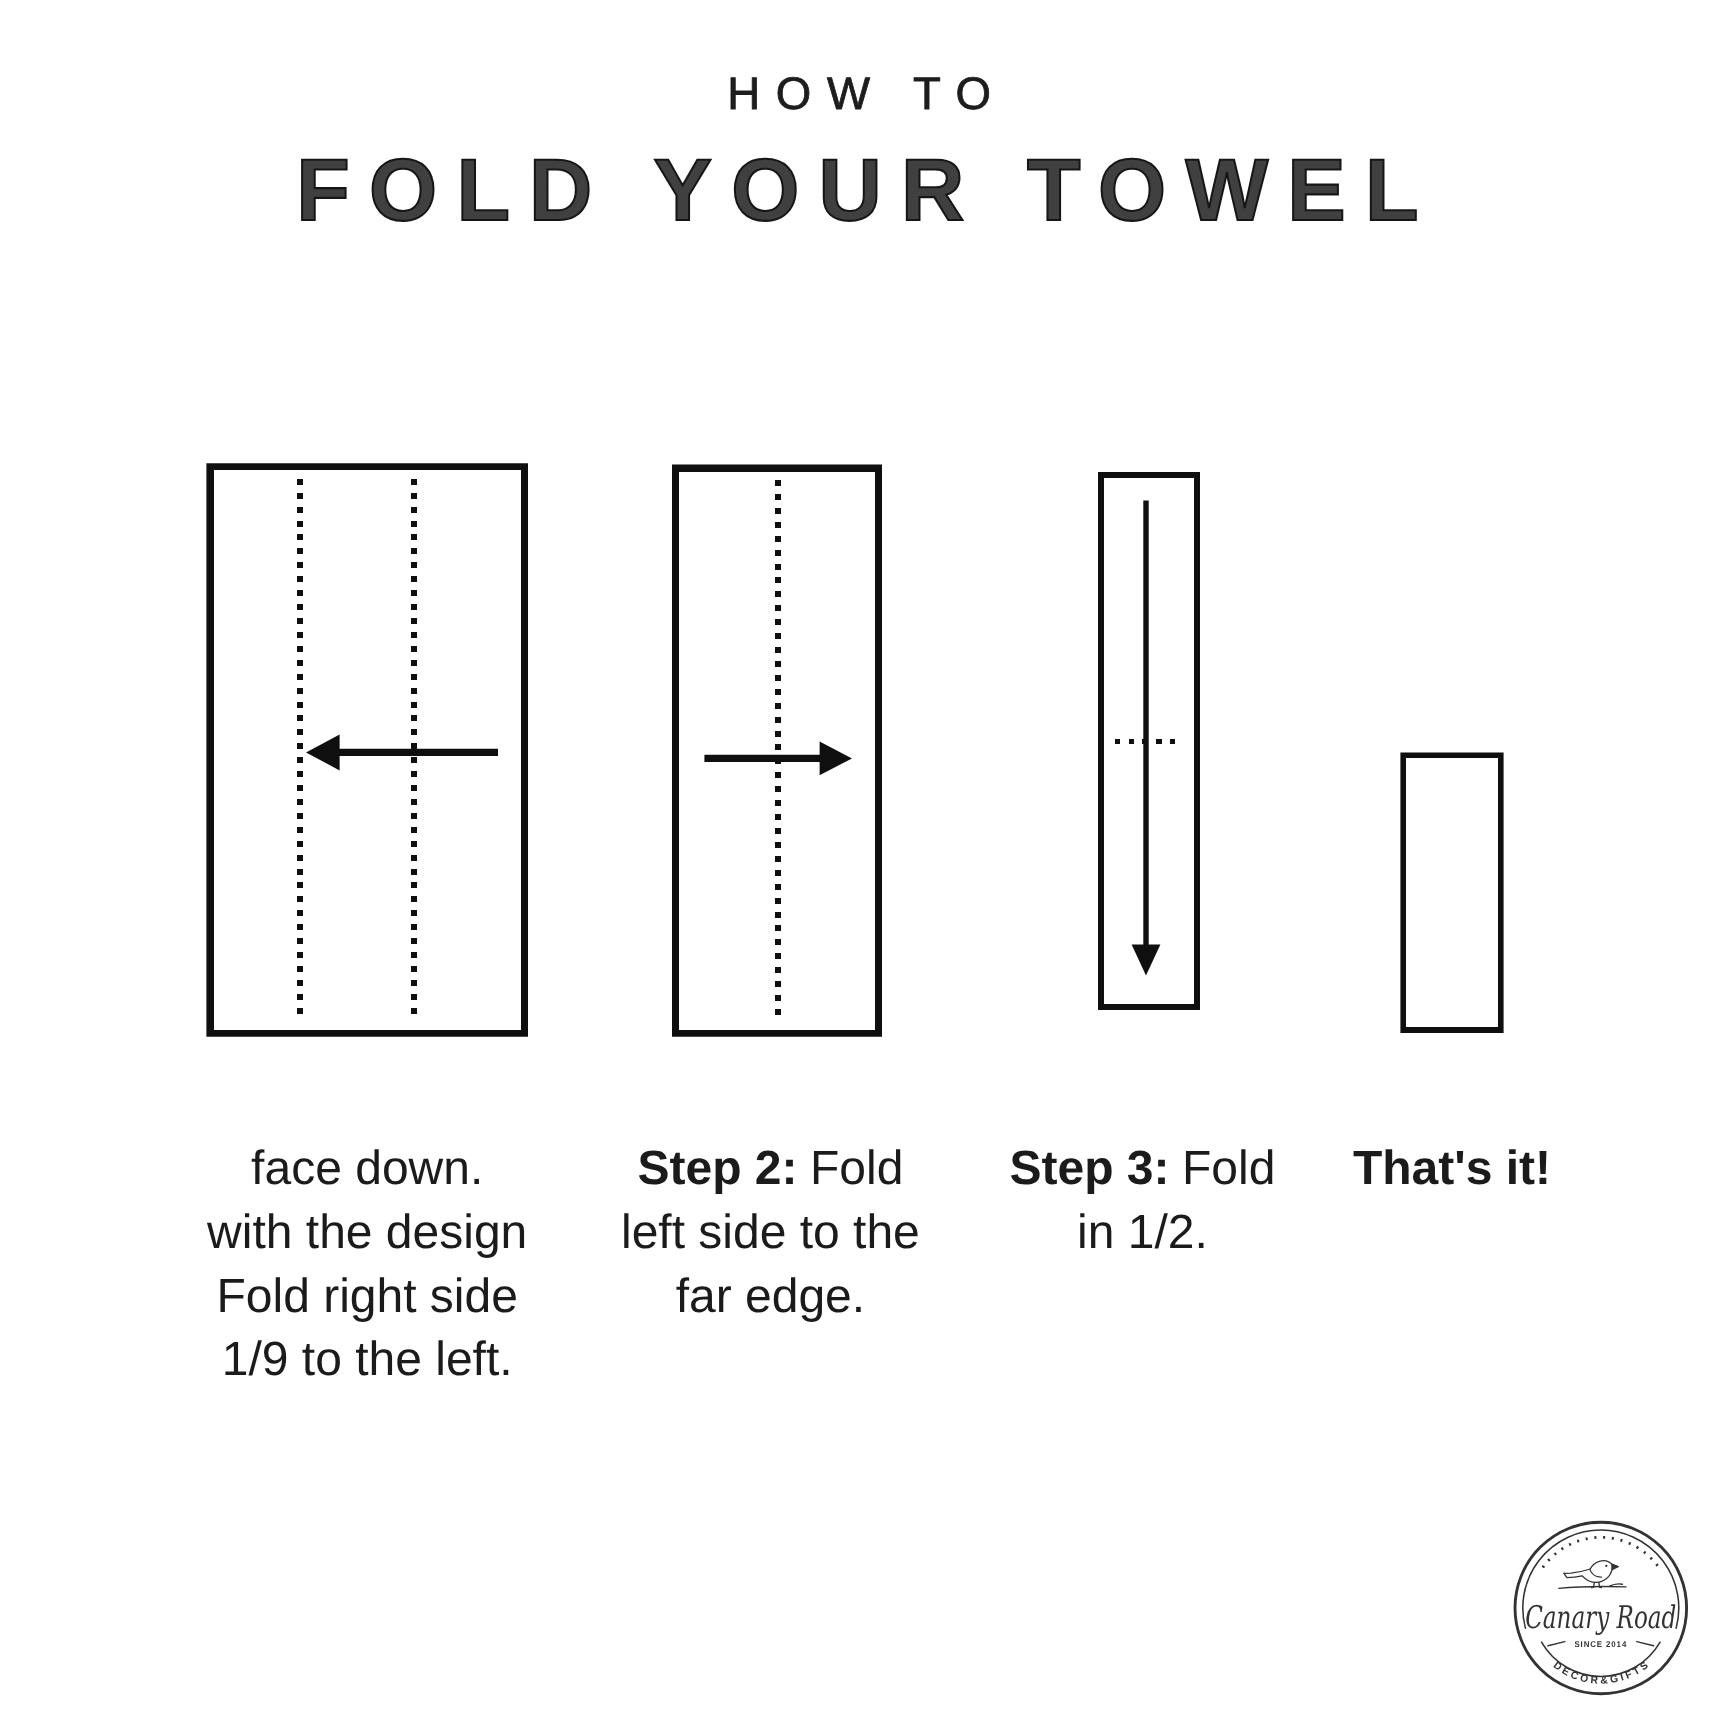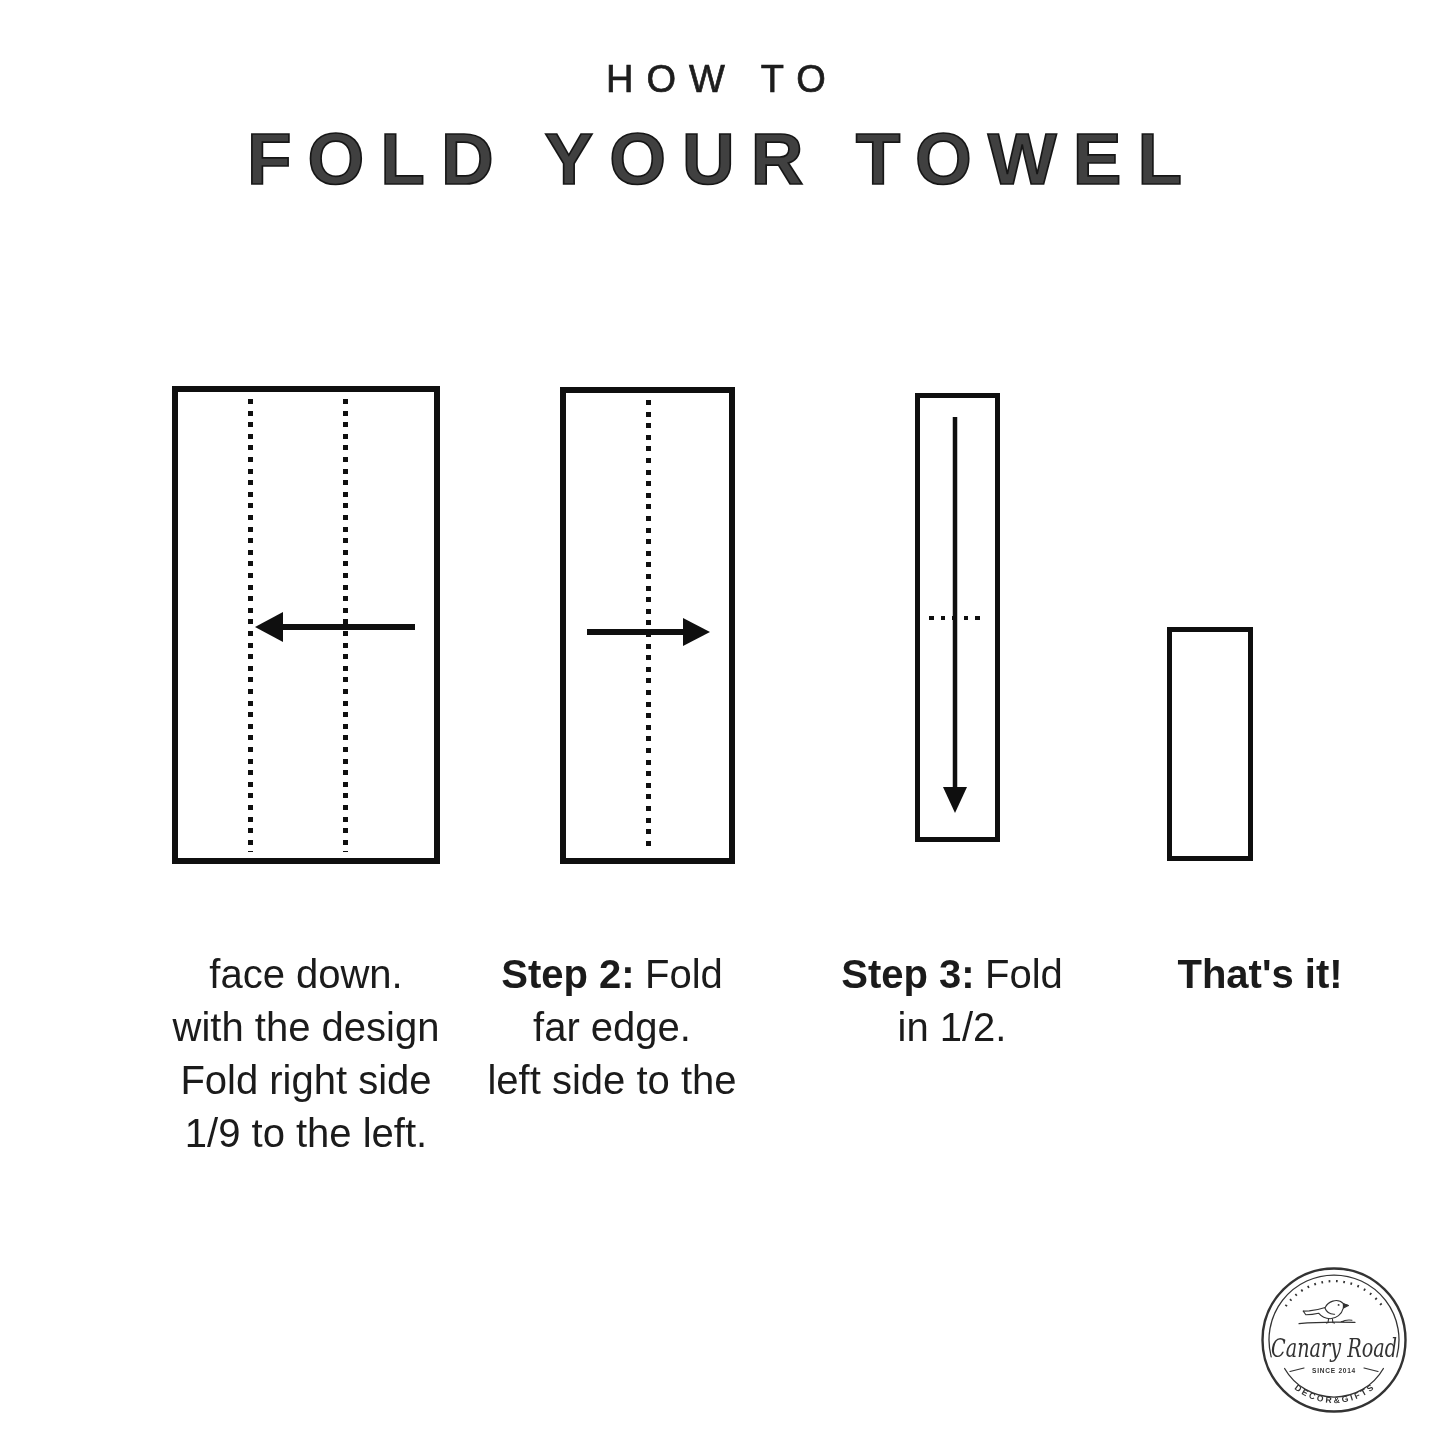--- a/index.html
+++ b/index.html
@@ -72,32 +72,32 @@
     <rect x="2.5" y="2.5" width="81" height="229" fill="#ffffff" stroke="#0f0f0f" stroke-width="5" shape-rendering="crispEdges"></rect>
   </svg>
 
   <div class="caption" style="left:136px;">
     <div class="cap-line">face down.</div>
     <div class="cap-line">with the design</div>
     <div class="cap-line">Fold right side</div>
     <div class="cap-line">1/9 to the left.</div>
   </div>
 
-  <div class="caption" style="left:442px;">
+  <div class="caption" style="left:472px;">
     <div class="cap-line"><b>Step 2:</b><span>Fold</span></div>
+    <div class="cap-line">left side to the</div>
     <div class="cap-line">far edge.</div>
-    <div class="cap-line">left side to the</div>
   </div>
 
   <div class="caption" style="left:782px;">
     <div class="cap-line"><b>Step 3:</b><span>Fold</span></div>
     <div class="cap-line">in 1/2.</div>
   </div>
 
-  <div class="caption thats-it" style="left:1090px;">
+  <div class="caption thats-it" style="left:1040px;">
     <div class="cap-line">That's it!</div>
   </div>
 
   <svg class="logo" viewBox="0 0 160 160">
     <g stroke="#333333" fill="none" stroke-linecap="round" stroke-linejoin="round">
 
       <circle cx="80" cy="80" r="71.5" stroke-width="2.4"></circle>
 
       <path d="M17.2,96.8 A65,65 0 1 1 142.8,96.8" stroke-width="1.3"></path>
 

